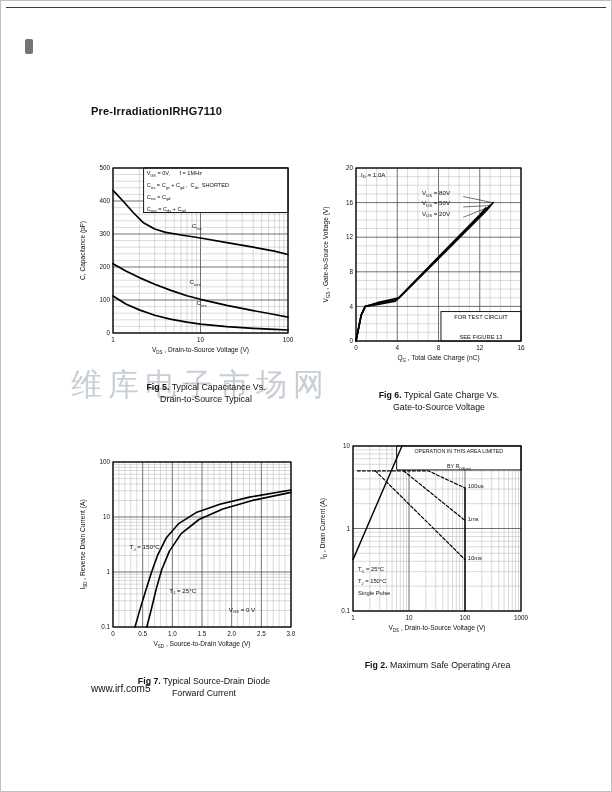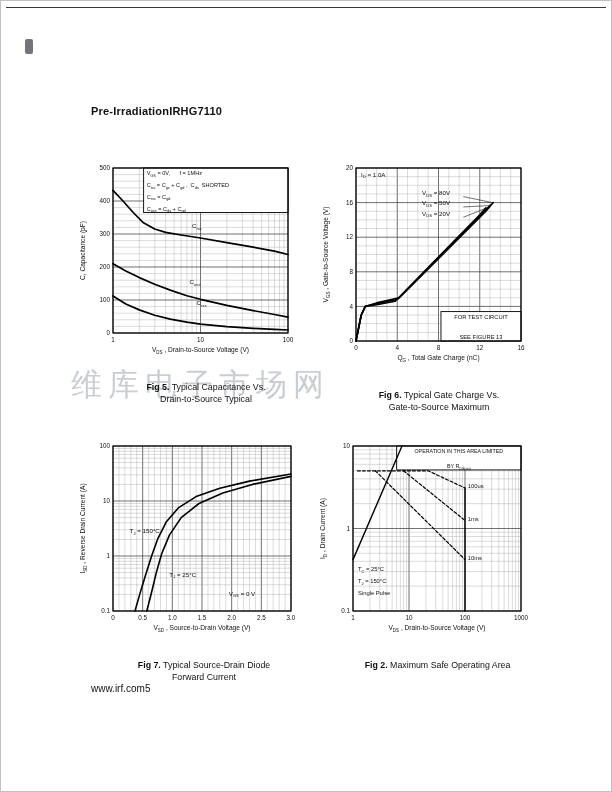--- a/index.html
+++ b/index.html
@@ -174,25 +174,25 @@
         <text x="119.5" y="199" text-anchor="middle" font-size="6.6"><tspan>Q</tspan><tspan font-size="68%" dy="1.7">G</tspan><tspan dy="-1.7"> , Total Gate Charge (nC)</tspan></text>
         <text text-anchor="middle" font-size="6.6" transform="translate(9 93.5) rotate(-90)"><tspan>V</tspan><tspan font-size="68%" dy="1.7">GS</tspan><tspan dy="-1.7"> , Gate-to-Source Voltage (V)</tspan></text>
         <text x="41.95" y="15.65" text-anchor="start" font-size="6.2"><tspan>I</tspan><tspan font-size="68%" dy="1.7">D</tspan><tspan dy="-1.7"> = 1.0A</tspan></text>
         <text x="103" y="33.815" text-anchor="start" font-size="6.2"><tspan>V</tspan><tspan font-size="68%" dy="1.7">DS</tspan><tspan dy="-1.7"> = 80V</tspan></text>
         <text x="103" y="44.195" text-anchor="start" font-size="6.2"><tspan>V</tspan><tspan font-size="68%" dy="1.7">DS</tspan><tspan dy="-1.7"> = 50V</tspan></text>
         <text x="103" y="54.575" text-anchor="start" font-size="6.2"><tspan>V</tspan><tspan font-size="68%" dy="1.7">DS</tspan><tspan dy="-1.7"> = 20V</tspan></text>
       </svg>
     <figcaption class="cap cap6">
       <span class="b">Fig 6.</span>
       <span>Typical Gate Charge Vs.</span><br>
-      <span>Gate-to-Source Maximum</span>
+      <span>Gate-to-Source Voltage</span>
     </figcaption>
   </figure>
 
-  <figure style="left:75px;top:438px;width:228px">
+  <figure style="left:75px;top:454px;width:228px">
     <svg id="fig7-svg" viewBox="0 0 228 196" width="228" height="196">
         <line x1="37.00" x2="37.00" y1="7" y2="172" stroke="#333" stroke-width="0.7"></line>
         <line x1="42.93" x2="42.93" y1="7" y2="172" stroke="#979797" stroke-width="0.35"></line>
         <line x1="48.87" x2="48.87" y1="7" y2="172" stroke="#979797" stroke-width="0.35"></line>
         <line x1="54.80" x2="54.80" y1="7" y2="172" stroke="#979797" stroke-width="0.35"></line>
         <line x1="60.73" x2="60.73" y1="7" y2="172" stroke="#979797" stroke-width="0.35"></line>
         <line x1="66.67" x2="66.67" y1="7" y2="172" stroke="#333" stroke-width="0.7"></line>
         <line x1="72.60" x2="72.60" y1="7" y2="172" stroke="#979797" stroke-width="0.35"></line>
         <line x1="78.53" x2="78.53" y1="7" y2="172" stroke="#979797" stroke-width="0.35"></line>
         <line x1="84.47" x2="84.47" y1="7" y2="172" stroke="#979797" stroke-width="0.35"></line>

